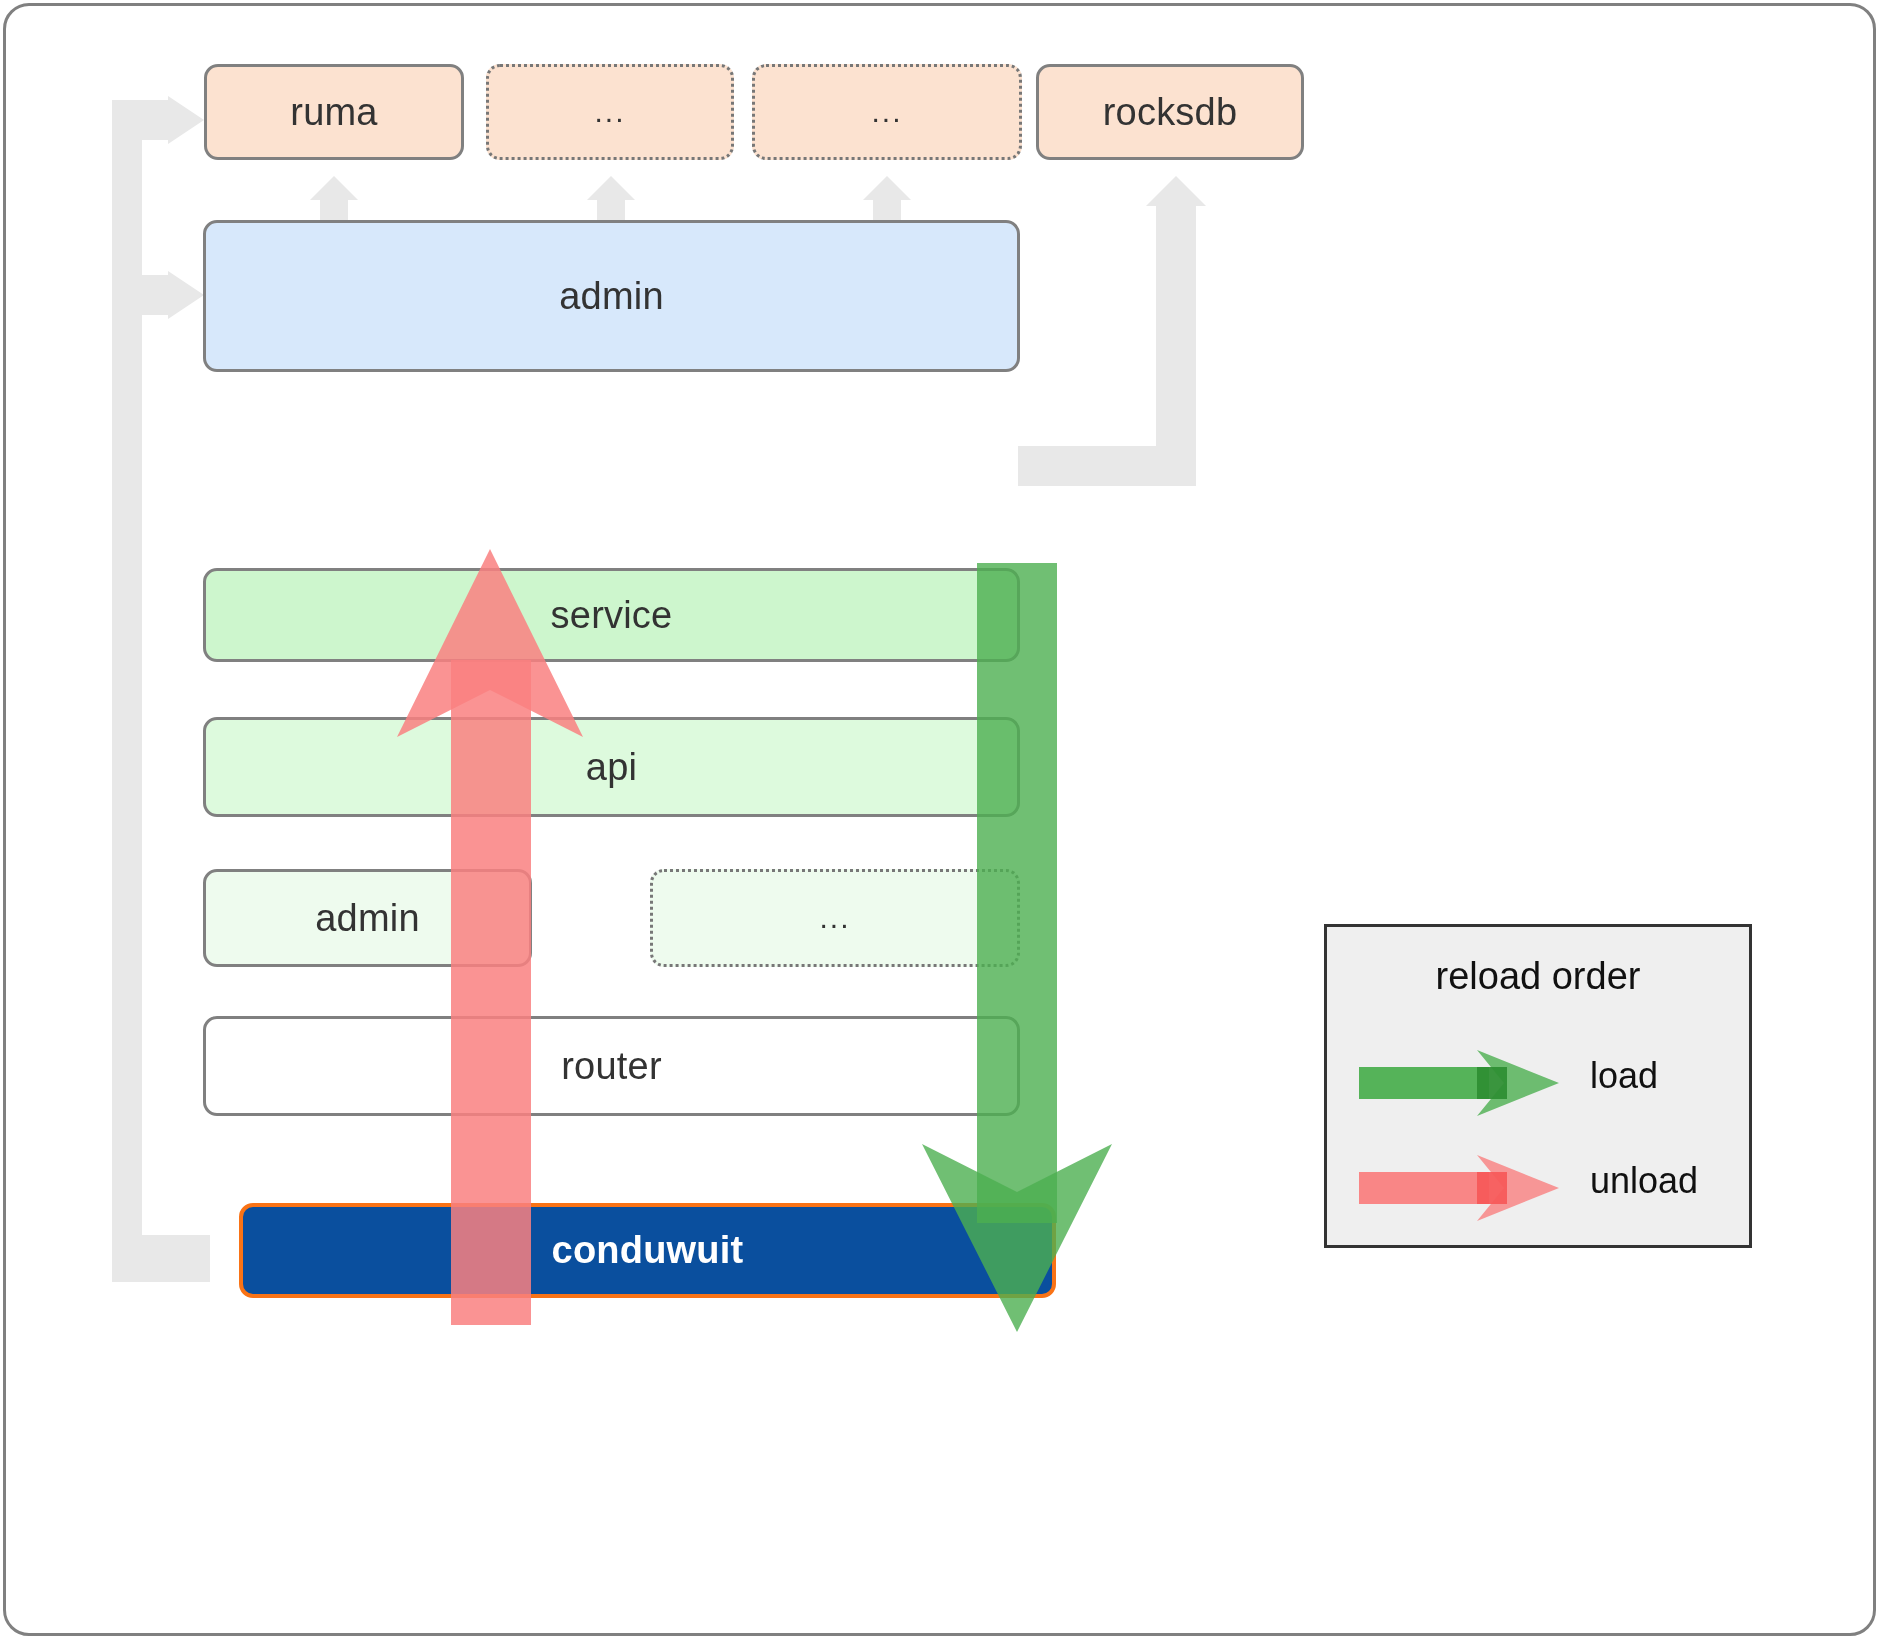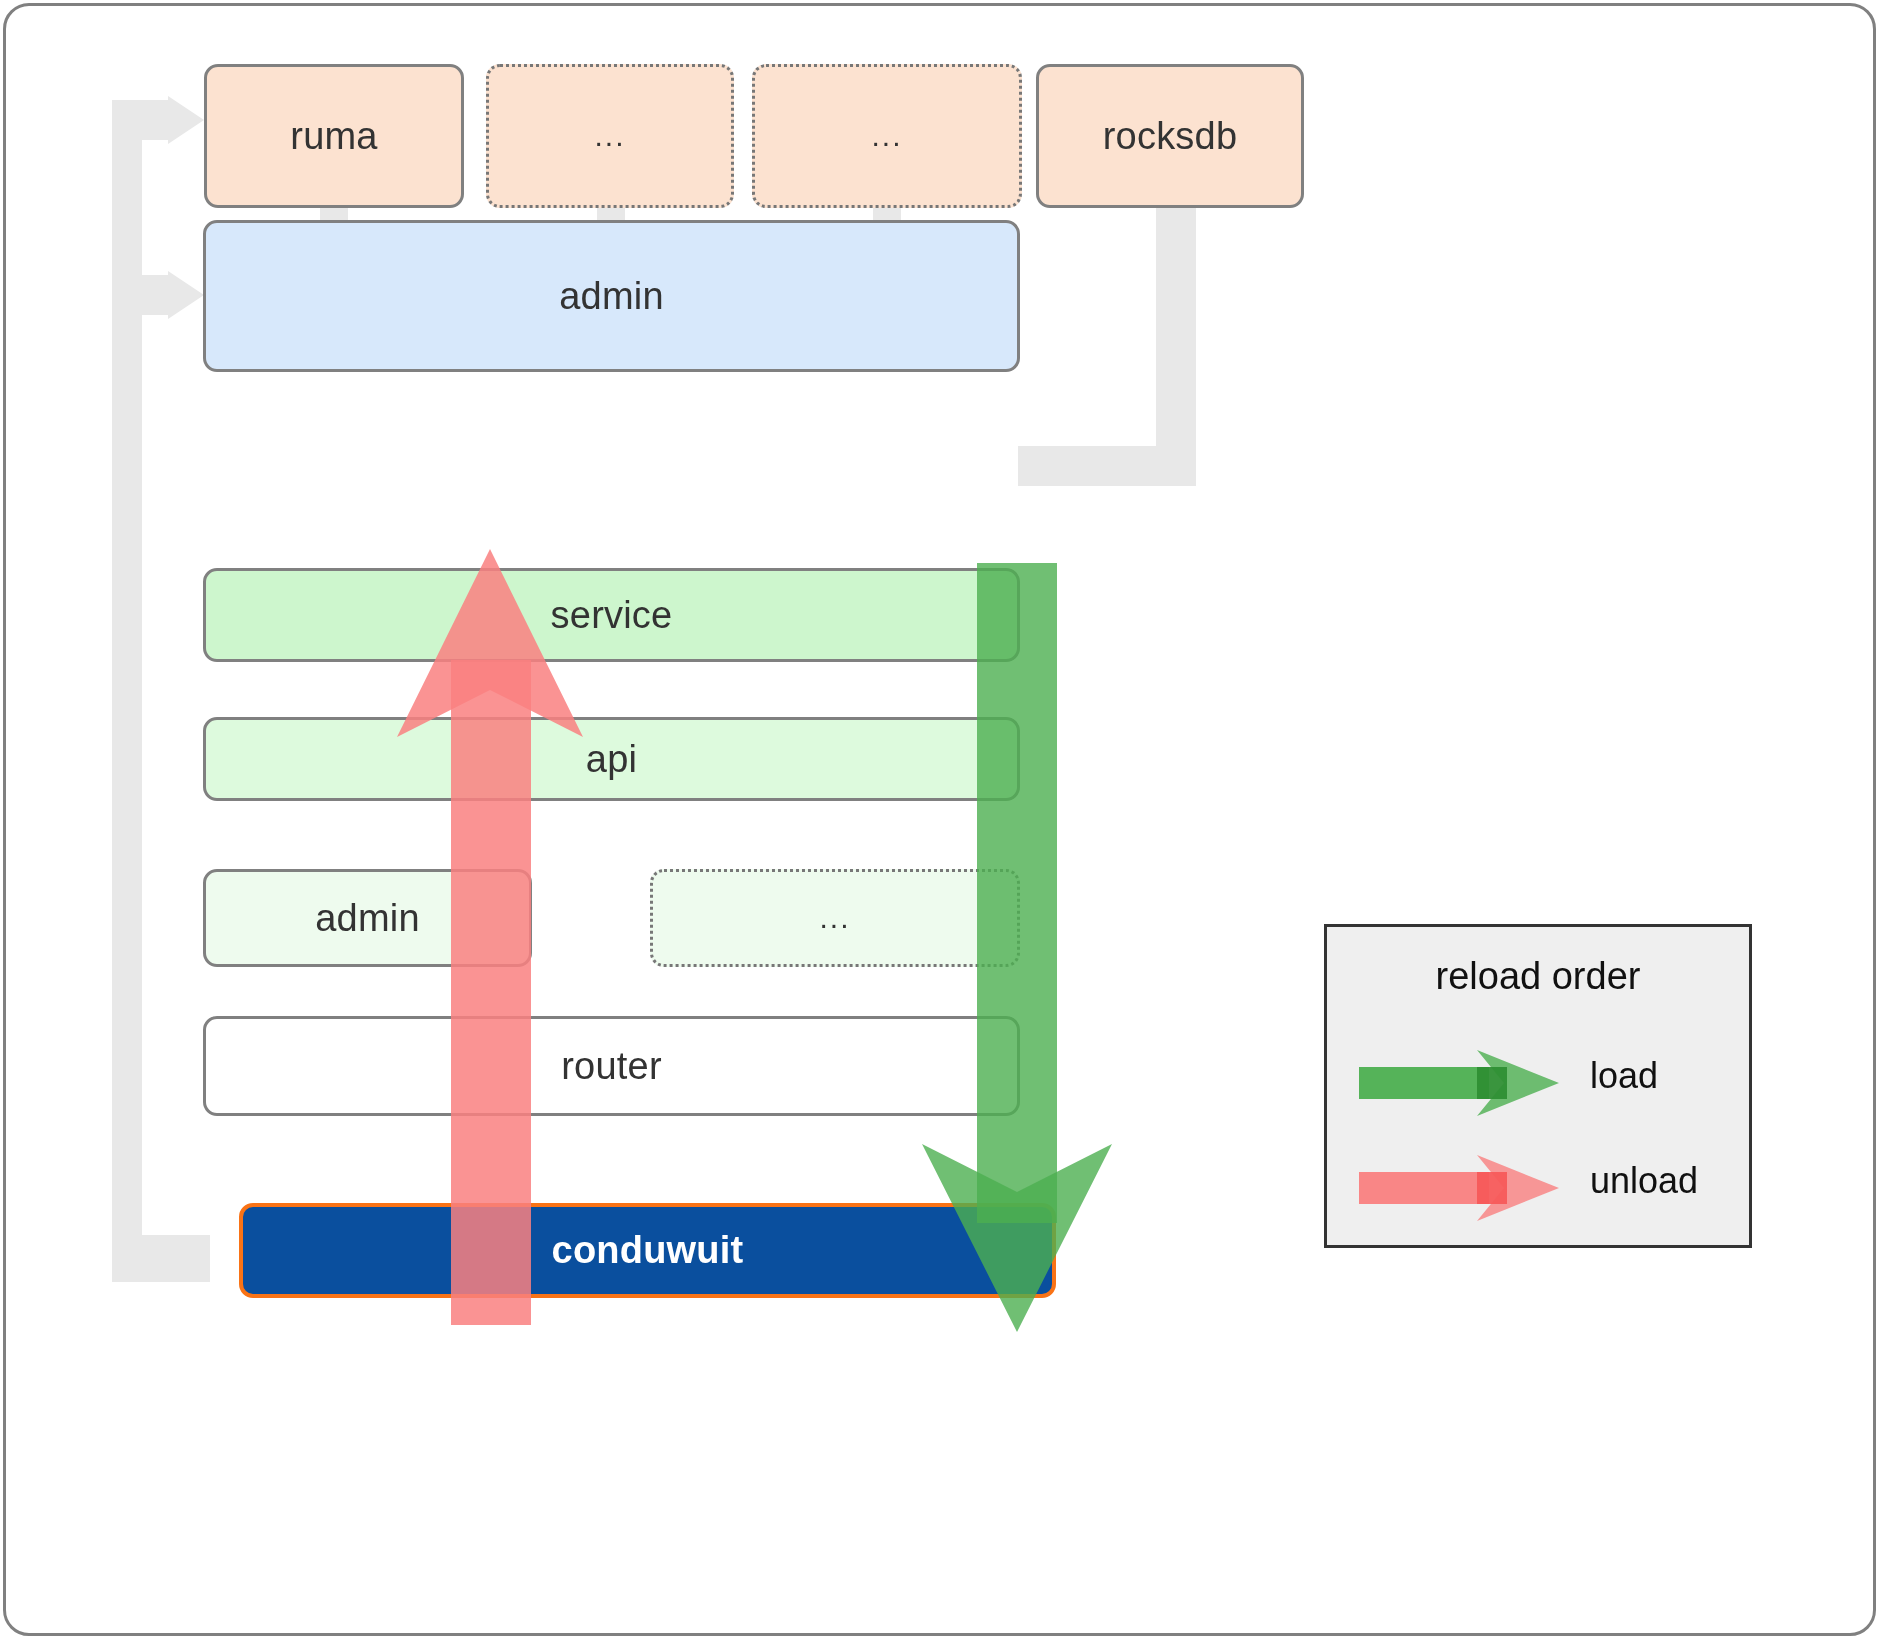--- a/index.html
+++ b/index.html
@@ -42,35 +42,35 @@
     letter-spacing: 0.2px;
   }
   .node.solid  { border: 3px solid #808080; }
   .node.dotted { border: 3px dotted #777777; }
   .node.dark   { border: 4px solid #f97316; margin-left: 36px; }
   .node-label { pointer-events: none; }
 
   
   .crate {
     background: #fce2d0;
-    height: 144px;
+    height: 96px;
     top: 64px;
     border-radius: 14px;
   }
   .crate.ruma    { left: 204px;  width: 260px; }
   .crate.dots1   { left: 486px;  width: 248px; }
   .crate.dots2   { left: 752px;  width: 270px; }
   .crate.rocksdb { left: 1036px; width: 268px; }
 
   
   .layer { left: 203px; width: 817px; border-radius: 14px; }
   .layer.core     { top: 220px; height: 152px; background: #d7e8fb; }
   .layer.database { top: 417px; height: 100px; background: #91f193; }
   .layer.service  { top: 568px; height: 94px;  background: #cdf6cd; }
-  .layer.api      { top: 717px; height: 84px; background: #ddfadd; }
+  .layer.api      { top: 717px; height: 100px; background: #ddfadd; }
   .layer.admin    { left: 203px; width: 329px; top: 869px; height: 98px; background: #eefbee; }
   .layer.dots3    { left: 650px; width: 370px; top: 869px; height: 98px; background: #eefbee; }
   .layer.router   { top: 1016px; height: 100px; background: #ffffff; }
 
   .app-box {
     left: 203px; width: 817px; top: 1203px; height: 95px;
     background: #0a4f9e;
     color: #ffffff;
     font-weight: bold;
     border-radius: 14px;

